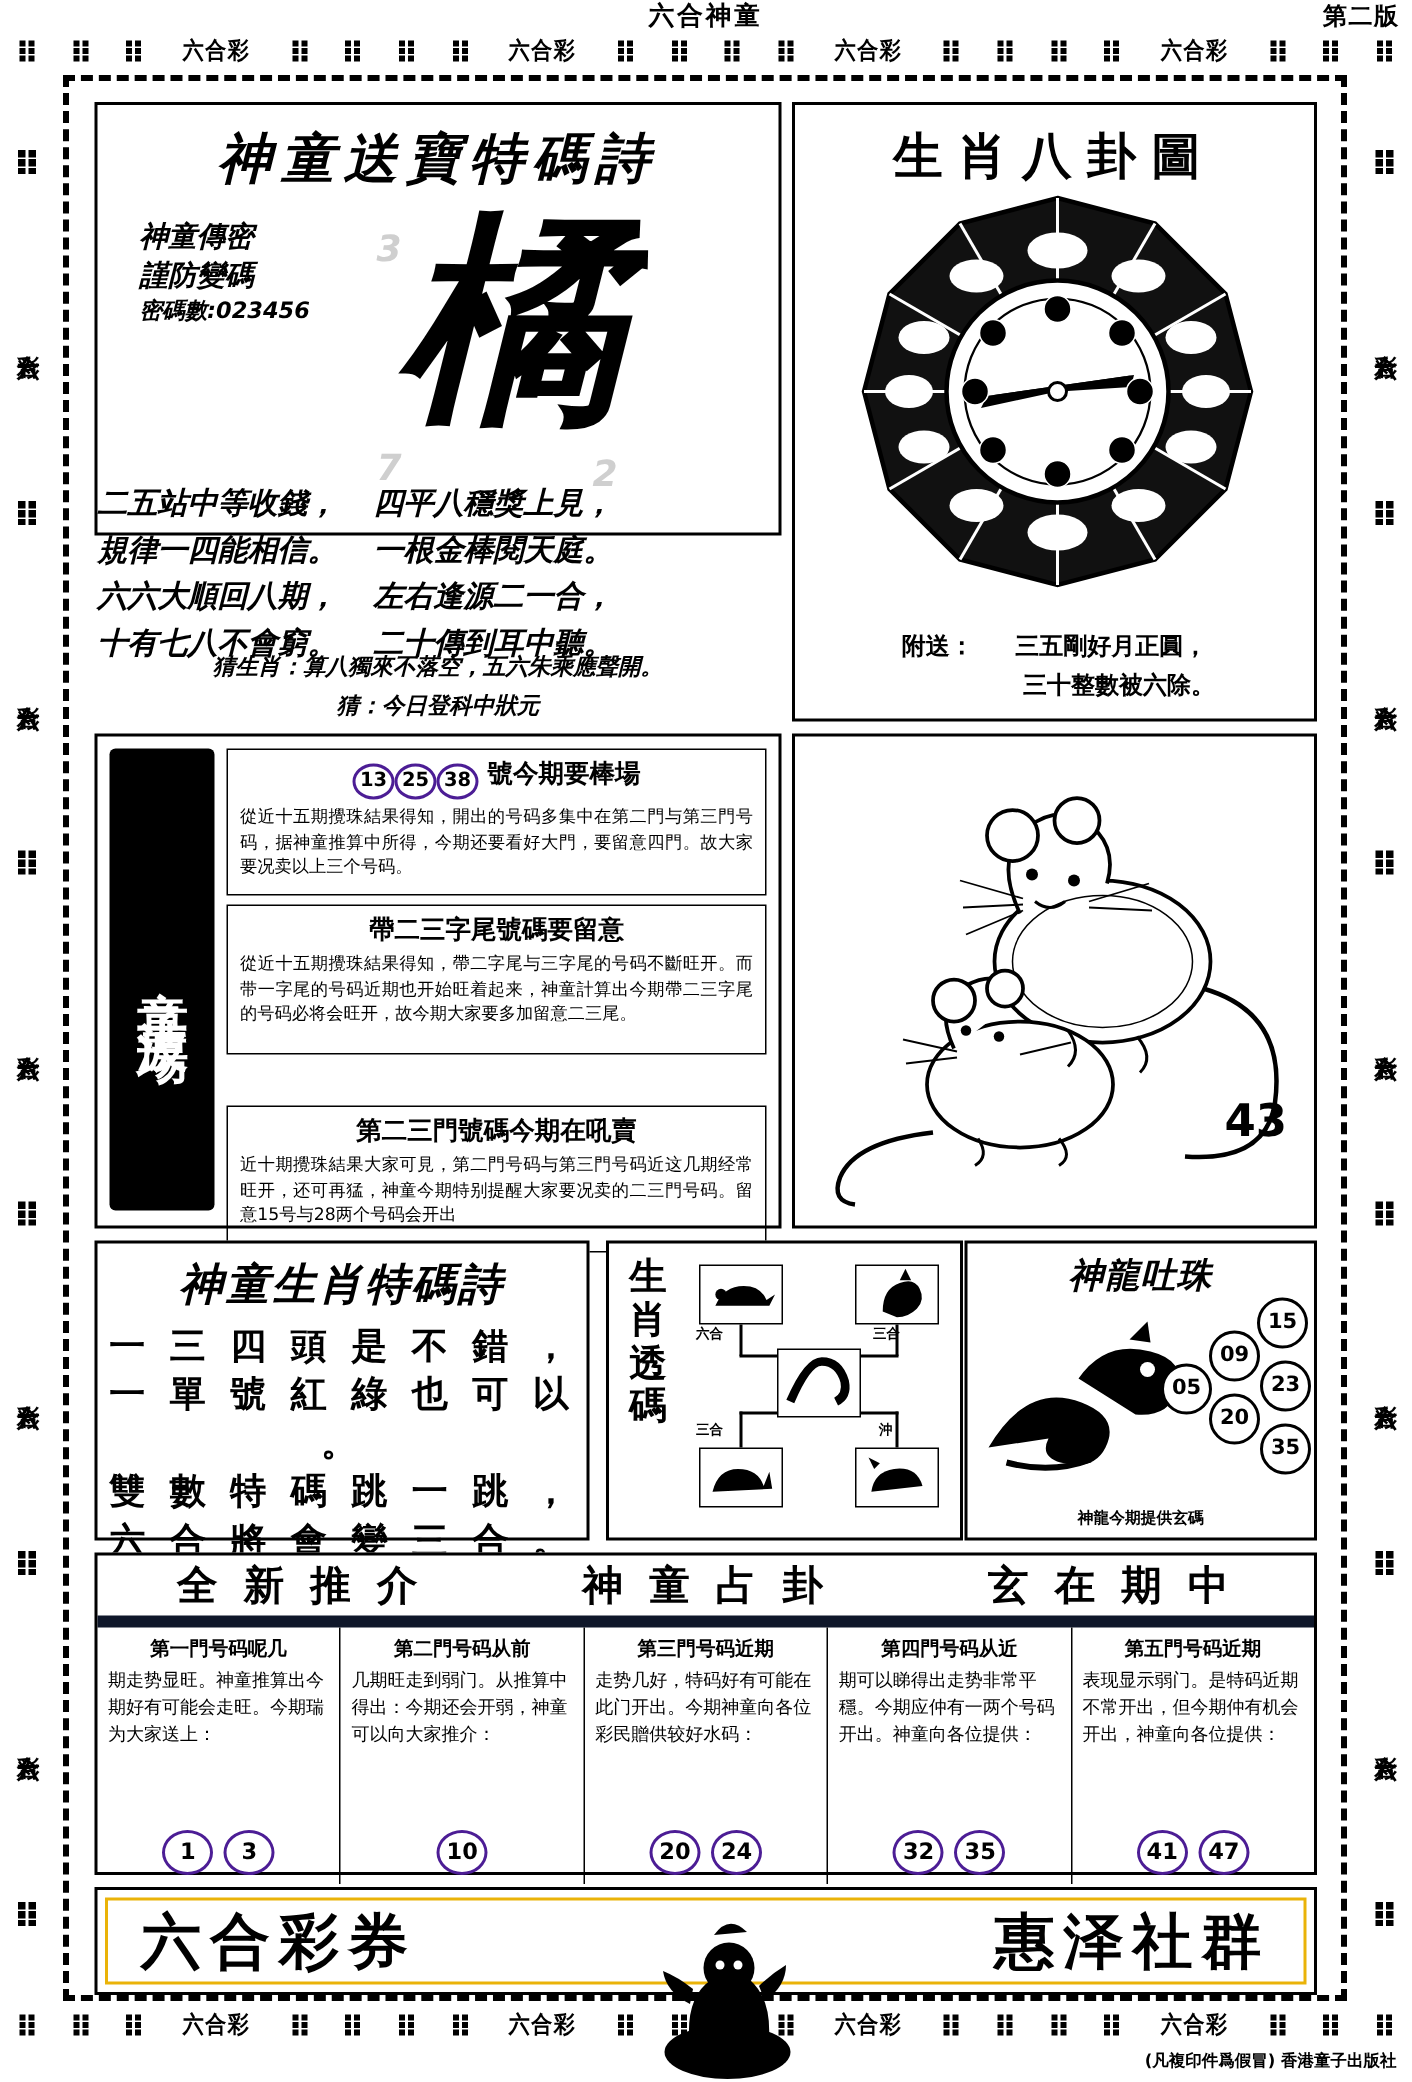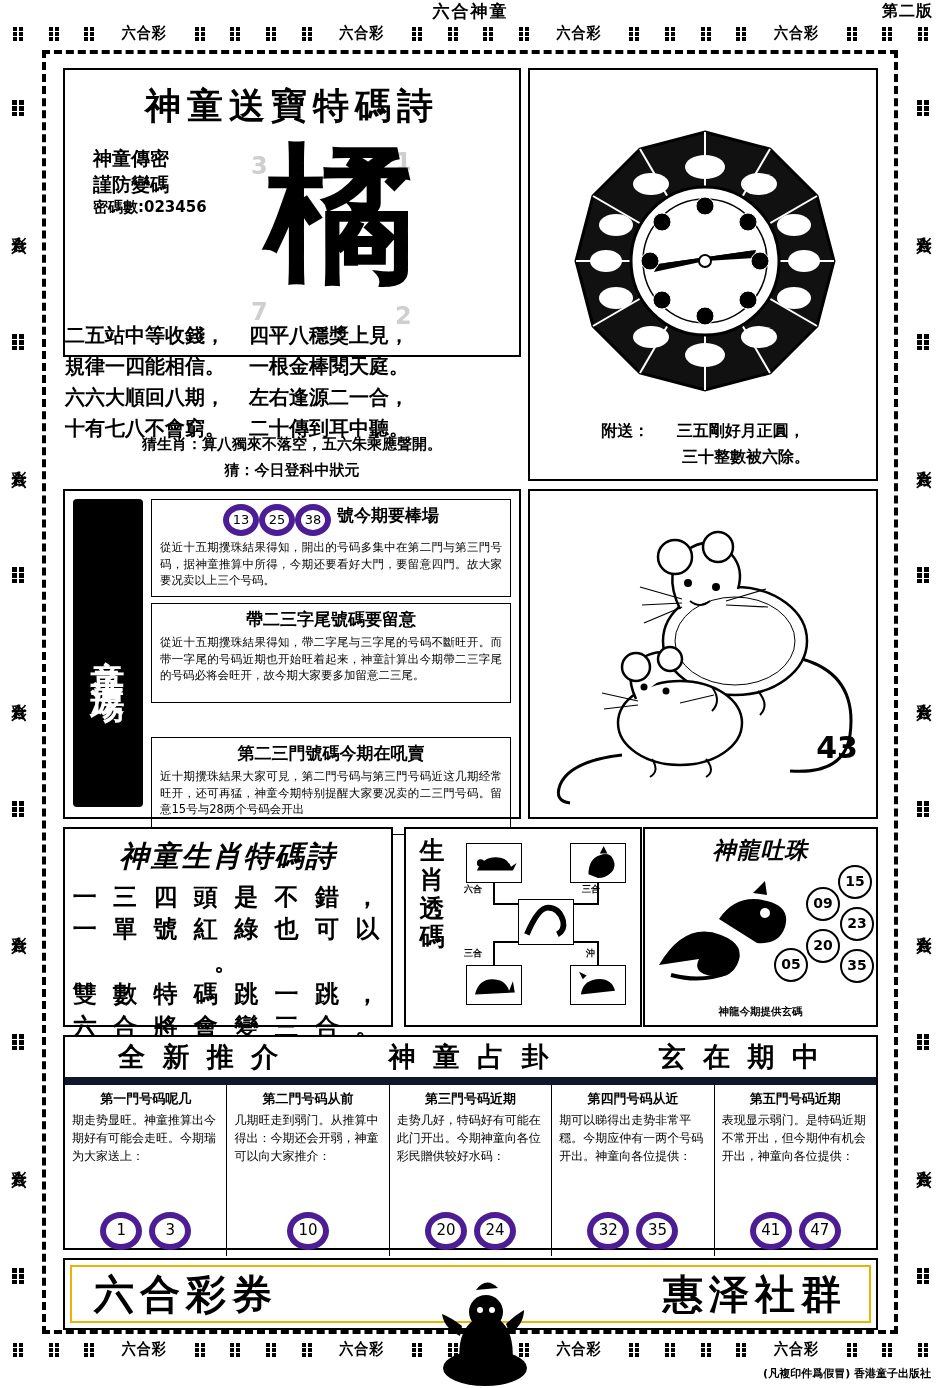--- a/index.html
+++ b/index.html
@@ -69,21 +69,21 @@
   
   .dash-frame{
     position:absolute;left:42px;top:50px;width:856px;height:1284px;
     border:4px dashed #000;
     box-sizing:border-box;
   }
 
   .panel{position:absolute;border:2px solid #000;box-sizing:border-box;background:#fff;}
 
   
-  #panelA{left:63px;top:68px;width:458px;height:289px;}
+  #panelA{left:63px;top:68px;width:458px;height:289px;font-style:italic;}
   .a-title{
     text-align:center;font-size:36px;font-weight:bold;letter-spacing:6px;
     margin-top:12px;font-family:"DejaVu Serif","Liberation Serif",serif;
   }
   .a-sub{position:absolute;left:28px;top:76px;font-size:19px;font-weight:bold;line-height:1.35;}
   .a-code{position:absolute;left:28px;top:128px;font-size:15px;font-weight:bold;}
   .a-big{
     position:absolute;left:180px;top:58px;width:190px;height:180px;
     font-size:150px;line-height:170px;font-weight:bold;text-align:center;
     font-family:"DejaVu Serif","Liberation Serif",serif;
@@ -129,22 +129,22 @@
     letter-spacing:10px;font-family:"DejaVu Serif","Liberation Serif",serif;
   }
   .c-box{position:absolute;left:86px;border:1px solid #000;width:360px;box-sizing:border-box;padding:4px 8px 6px;}
   .c-box h4{margin:0 0 3px;text-align:center;font-size:17px;font-weight:bold;}
   .c-box p{margin:0;font-size:11.5px;line-height:1.45;text-align:justify;}
   .c-b1{top:8px;height:98px;}
   .c-b2{top:112px;height:100px;}
   .c-b3{top:218px;height:98px;margin-top:28px;}
   .ball{
     display:inline-block;min-width:20px;height:20px;line-height:19px;
-    border:6px solid #4c1d95;border-radius:50%;text-align:center;
-    font-size:13px;font-weight:normal;padding:0 2px;vertical-align:-3px;
+    border:2px solid #4c1d95;border-radius:50%;text-align:center;
+    font-size:13px;font-weight:bold;padding:0 2px;vertical-align:-3px;
   }
 
   
   #panelD{left:528px;top:489px;width:350px;height:330px;}
   .d-num{position:absolute;right:18px;bottom:52px;font-size:30px;font-weight:bold;}
 
   
   #panelE{left:63px;top:827px;width:330px;height:200px;}
   .e-title{
     margin:8px 0 2px;text-align:center;font-size:29px;font-weight:bold;letter-spacing:2px;
@@ -330,20 +330,21 @@
 二十傳到耳中聽。</div>
     </div>
 
     <div class="a-foot">
       <div>猜生肖：算八獨來不落空，五六朱乘應聲開。</div>
       <div>猜：今日登科中狀元</div>
     </div>
   </div>
 
   <div class="panel" id="panelB">
+    <div class="b-title">生肖八卦圖</div>
 
     <div class="bagua-wrap">
       <svg viewBox="0 0 318 280" width="318" height="280">
 
         <polygon points="159,10 224,27 271,74 288,139 271,204 224,251 159,268 94,251 47,204 30,139 47,74 94,27" fill="#111" stroke="#000" stroke-width="3"></polygon>
 
         <g stroke="#fff" stroke-width="2" fill="none">
           <line x1="159" y1="10" x2="159" y2="139"></line>
           <line x1="224" y1="27" x2="159" y2="139"></line>
           <line x1="271" y1="74" x2="159" y2="139"></line>
@@ -530,21 +531,21 @@
       <path d="M66 44 q18 -26 48 -18 q24 6 18 26 q-6 18 -28 16" fill="#000"></path>
       <circle cx="112" cy="38" r="5" fill="#fff"></circle>
       <path d="M100 18 l12 -12 l2 14" fill="#000"></path>
       <path d="M18 100 q30 8 56 -2" stroke="#000" stroke-width="4" fill="none"></path>
     </svg>
 
     <div class="g-balls">
       <div class="g-ball" style="left:58px;top:0;">15</div>
       <div class="g-ball" style="left:26px;top:22px;">09</div>
       <div class="g-ball" style="left:60px;top:42px;">23</div>
-      <div class="g-ball" style="left:-6px;top:44px;margin-top:39px;">05</div>
+      <div class="g-ball" style="left:-6px;top:44px;">05</div>
       <div class="g-ball" style="left:26px;top:64px;">20</div>
       <div class="g-ball" style="left:60px;top:84px;">35</div>
     </div>
 
     <div class="g-foot">神龍今期提供玄碼</div>
   </div>
 
   <div class="panel" id="panelH">
     <div class="h-head">
       <div>全 新 推 介</div>

